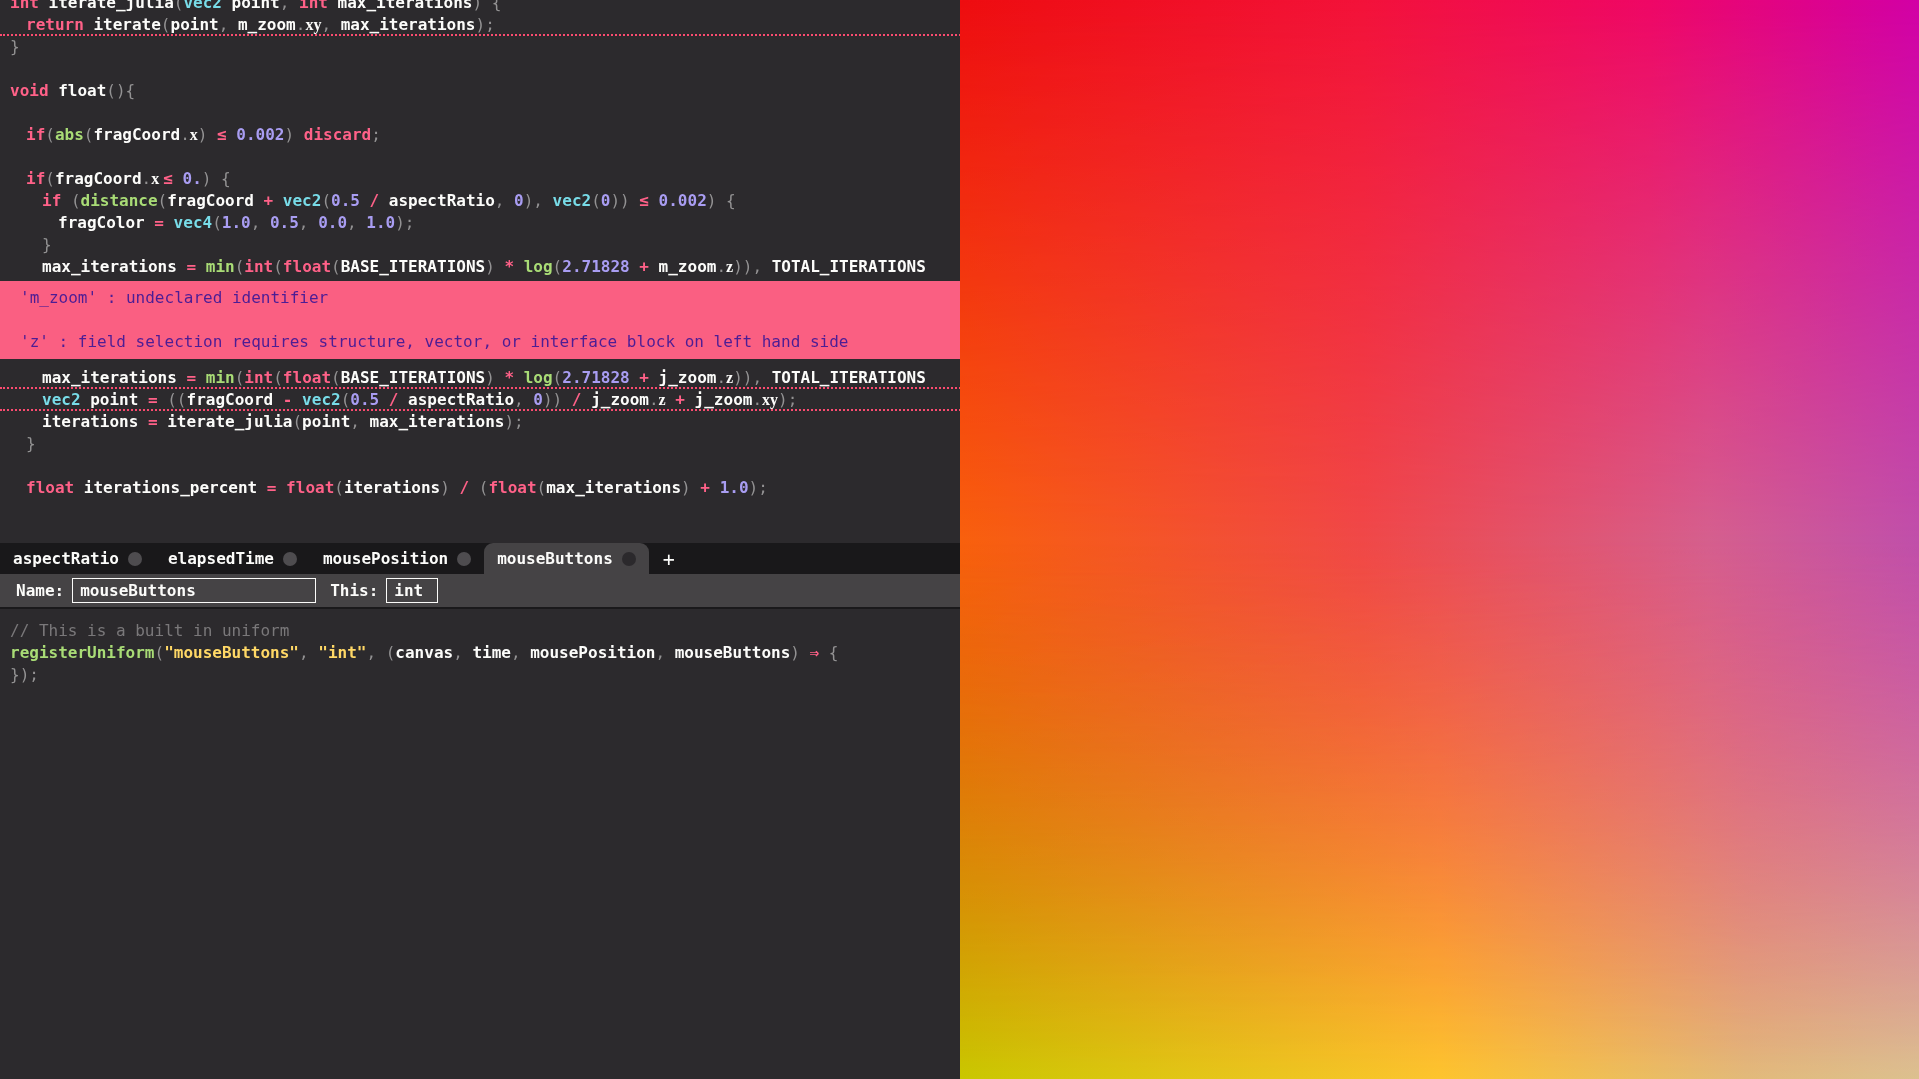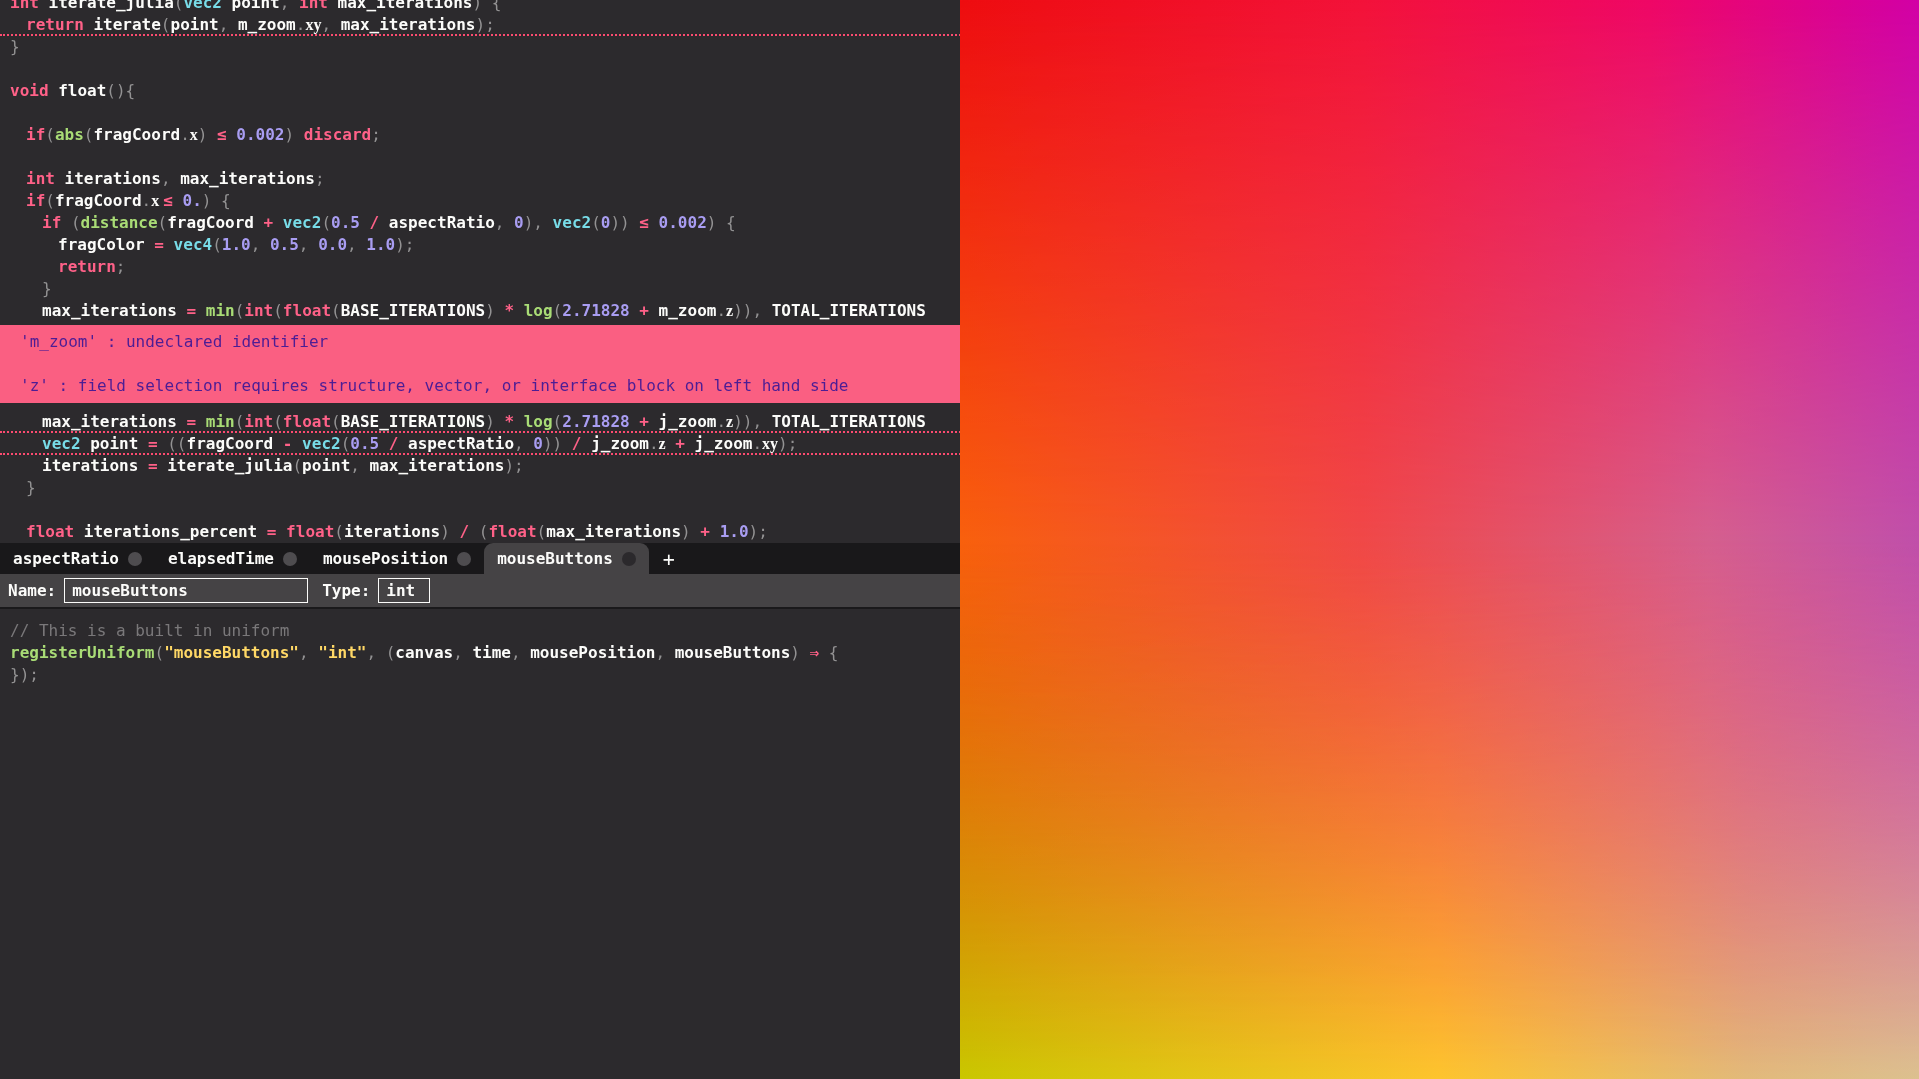--- a/index.html
+++ b/index.html
@@ -34,21 +34,21 @@
   .tabs-bar { height:31px; background:#19181a; display:flex; align-items:stretch; flex-shrink:0; }
   .tab { display:flex; align-items:center; padding:0 13px; cursor:pointer; }
   .tab-label { color:#fcfcfa; font-size:16px; font-weight:bold; }
   .tab-dot { width:14px; height:14px; border-radius:50%; background:#4e4c4f; margin-left:9px; }
   .tab.active { background:#454345; border-radius:9px 9px 0 0; }
   .tab.active .tab-dot { background:#2b292c; }
   .add-tab { color:#fcfcfa; font-size:20px; display:flex; align-items:center; padding:0 14px; cursor:pointer; }
 
   
   .inspector-bar { height:35px; background:#454345; border-bottom:2px solid #1a191b;
-                   display:flex; align-items:center; padding-left:8px; flex-shrink:0; }
+                   display:flex; align-items:center; padding-left:16px; flex-shrink:0; }
   .inspector-bar label { color:#fcfcfa; font-size:16px; font-weight:bold; margin-right:8px; }
   .inspector-bar input { height:25px; background:transparent; border:1.5px solid #fcfcfa; color:#fcfcfa;
                          font-family:"DejaVu Sans Mono", monospace; font-size:16px; font-weight:bold;
                          padding:0 7px; outline:none; }
   .name-input { width:244px; margin-right:14px; }
   .type-input { width:52px; }
 
   
   .editor-bottom { flex:1; background:#2c2a2d; padding:11px 0 0 10px; overflow:hidden; }
 
@@ -64,25 +64,23 @@
   <div class="editor-top">
     <div class="code-block-top">
         <div class="code-line"><span class="tk-kw">int</span><span class="tk-id"> iterate_julia</span><span class="tk-punc">(</span><span class="tk-type">vec2</span><span class="tk-id"> point</span><span class="tk-punc">, </span><span class="tk-kw">int</span><span class="tk-id"> max_iterations</span><span class="tk-punc">) {</span></div>
         <div class="code-line underlined"><span class="tk-plain">    </span><span class="tk-kw">return</span><span class="tk-id"> iterate</span><span class="tk-punc">(</span><span class="tk-id">point</span><span class="tk-punc">, </span><span class="tk-id">m_zoom</span><span class="tk-punc">.</span><span class="tk-plain">xy</span><span class="tk-punc">, </span><span class="tk-id">max_iterations</span><span class="tk-punc">);</span></div>
         <div class="code-line"><span class="tk-punc">}</span></div>
         <div class="code-line">&nbsp;</div>
         <div class="code-line"><span class="tk-kw">void</span><span class="tk-id"> float</span><span class="tk-punc">(){</span></div>
         <div class="code-line">&nbsp;</div>
         <div class="code-line"><span class="tk-plain">    </span><span class="tk-kw">if</span><span class="tk-punc">(</span><span class="tk-fn">abs</span><span class="tk-punc">(</span><span class="tk-id">fragCoord</span><span class="tk-punc">.</span><span class="tk-plain">x</span><span class="tk-punc">) </span><span class="tk-op">≤ </span><span class="tk-num">0.002</span><span class="tk-punc">) </span><span class="tk-kw">discard</span><span class="tk-punc">;</span></div>
         <div class="code-line">&nbsp;</div>
-        <div class="code-line"><span class="tk-plain">    </span><span class="tk-kw">int</span><span class="tk-id"> iterations</span><span class="tk-punc">, </span><span class="tk-id">max_iterations</span><span class="tk-punc">;</span></div>
         <div class="code-line"><span class="tk-plain">    </span><span class="tk-kw">if</span><span class="tk-punc">(</span><span class="tk-id">fragCoord</span><span class="tk-punc">.</span><span class="tk-plain">x </span><span class="tk-op">≤ </span><span class="tk-num">0.</span><span class="tk-punc">) {</span></div>
         <div class="code-line"><span class="tk-plain">        </span><span class="tk-kw">if</span><span class="tk-punc"> (</span><span class="tk-fn">distance</span><span class="tk-punc">(</span><span class="tk-id">fragCoord</span><span class="tk-op"> + </span><span class="tk-type">vec2</span><span class="tk-punc">(</span><span class="tk-num">0.5</span><span class="tk-op"> / </span><span class="tk-id">aspectRatio</span><span class="tk-punc">, </span><span class="tk-num">0</span><span class="tk-punc">), </span><span class="tk-type">vec2</span><span class="tk-punc">(</span><span class="tk-num">0</span><span class="tk-punc">)) </span><span class="tk-op">≤ </span><span class="tk-num">0.002</span><span class="tk-punc">) {</span></div>
         <div class="code-line"><span class="tk-plain">            </span><span class="tk-id">fragColor</span><span class="tk-op"> = </span><span class="tk-type">vec4</span><span class="tk-punc">(</span><span class="tk-num">1.0</span><span class="tk-punc">, </span><span class="tk-num">0.5</span><span class="tk-punc">, </span><span class="tk-num">0.0</span><span class="tk-punc">, </span><span class="tk-num">1.0</span><span class="tk-punc">);</span></div>
-        <div class="code-line"><span class="tk-plain">            </span><span class="tk-kw">return</span><span class="tk-punc">;</span></div>
         <div class="code-line"><span class="tk-plain">        </span><span class="tk-punc">}</span></div>
         <div class="code-line"><span class="tk-plain">        </span><span class="tk-id">max_iterations</span><span class="tk-op"> = </span><span class="tk-fn">min</span><span class="tk-punc">(</span><span class="tk-kw">int</span><span class="tk-punc">(</span><span class="tk-kw">float</span><span class="tk-punc">(</span><span class="tk-id">BASE_ITERATIONS</span><span class="tk-punc">) </span><span class="tk-op">* </span><span class="tk-fn">log</span><span class="tk-punc">(</span><span class="tk-num">2.71828</span><span class="tk-op"> + </span><span class="tk-id">m_zoom</span><span class="tk-punc">.</span><span class="tk-plain">z</span><span class="tk-punc">)), </span><span class="tk-id">TOTAL_ITERATIONS</span></div>
       </div>
     <div class="error-overlay">
         <div class="error-msg">'m_zoom' : undeclared identifier</div>
         <div class="error-msg">'z' : field selection requires structure, vector, or interface block on left hand side</div>
       </div>
     <div class="code-block-after">
         <div class="code-line underlined"><span class="tk-plain">        </span><span class="tk-id">max_iterations</span><span class="tk-op"> = </span><span class="tk-fn">min</span><span class="tk-punc">(</span><span class="tk-kw">int</span><span class="tk-punc">(</span><span class="tk-kw">float</span><span class="tk-punc">(</span><span class="tk-id">BASE_ITERATIONS</span><span class="tk-punc">) </span><span class="tk-op">* </span><span class="tk-fn">log</span><span class="tk-punc">(</span><span class="tk-num">2.71828</span><span class="tk-op"> + </span><span class="tk-id">j_zoom</span><span class="tk-punc">.</span><span class="tk-plain">z</span><span class="tk-punc">)), </span><span class="tk-id">TOTAL_ITERATIONS</span></div>
         <div class="code-line underlined"><span class="tk-plain">        </span><span class="tk-type">vec2</span><span class="tk-id"> point</span><span class="tk-op"> = </span><span class="tk-punc">((</span><span class="tk-id">fragCoord</span><span class="tk-op"> - </span><span class="tk-type">vec2</span><span class="tk-punc">(</span><span class="tk-num">0.5</span><span class="tk-op"> / </span><span class="tk-id">aspectRatio</span><span class="tk-punc">, </span><span class="tk-num">0</span><span class="tk-punc">))</span><span class="tk-op"> / </span><span class="tk-id">j_zoom</span><span class="tk-punc">.</span><span class="tk-plain">z</span><span class="tk-op"> + </span><span class="tk-id">j_zoom</span><span class="tk-punc">.</span><span class="tk-plain">xy</span><span class="tk-punc">);</span></div>
@@ -111,21 +109,21 @@
           <span class="tab-label">mouseButtons</span>
           <span class="tab-dot"></span>
         </div>
       </div>
     <div class="add-tab">+</div>
   </div>
 
   <div class="inspector-bar">
     <label>Name:</label>
     <input class="name-input" type="text" value="mouseButtons" style="">
-    <label>Type:</label>
+    <label>This:</label>
     <input class="type-input" type="text" value="int" style="">
   </div>
 
   <div class="editor-bottom">
       <div class="code-line"><span class="tk-comment">// This is a built in uniform</span></div>
       <div class="code-line"><span class="tk-fn">registerUniform</span><span class="tk-punc">(</span><span class="tk-str">"mouseButtons"</span><span class="tk-punc">, </span><span class="tk-str">"int"</span><span class="tk-punc">, (</span><span class="tk-id">canvas</span><span class="tk-punc">, </span><span class="tk-id">time</span><span class="tk-punc">, </span><span class="tk-id">mousePosition</span><span class="tk-punc">, </span><span class="tk-id">mouseButtons</span><span class="tk-punc">) </span><span class="tk-op">⇒</span><span class="tk-punc"> {</span></div>
       <div class="code-line"><span class="tk-punc">});</span></div>
     </div>
 
 </div>

